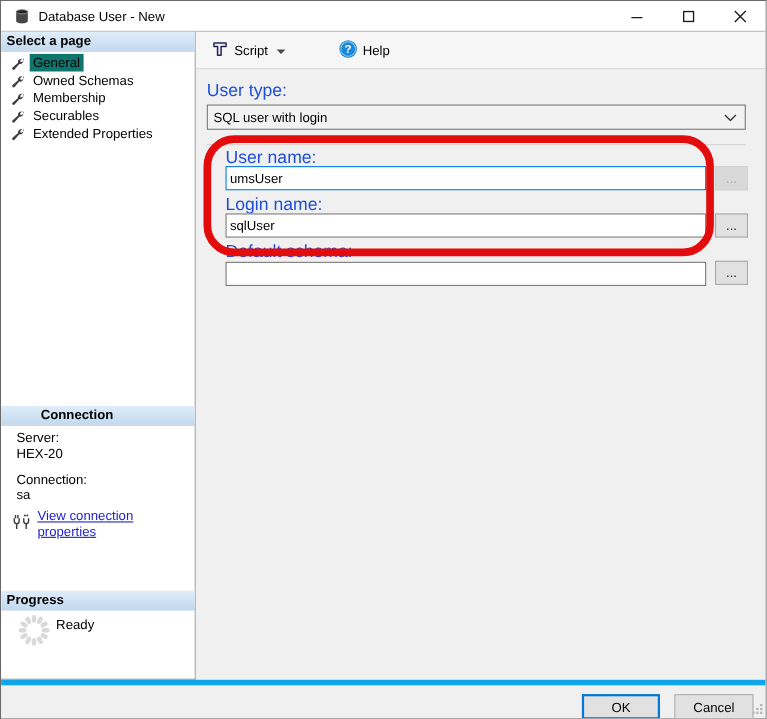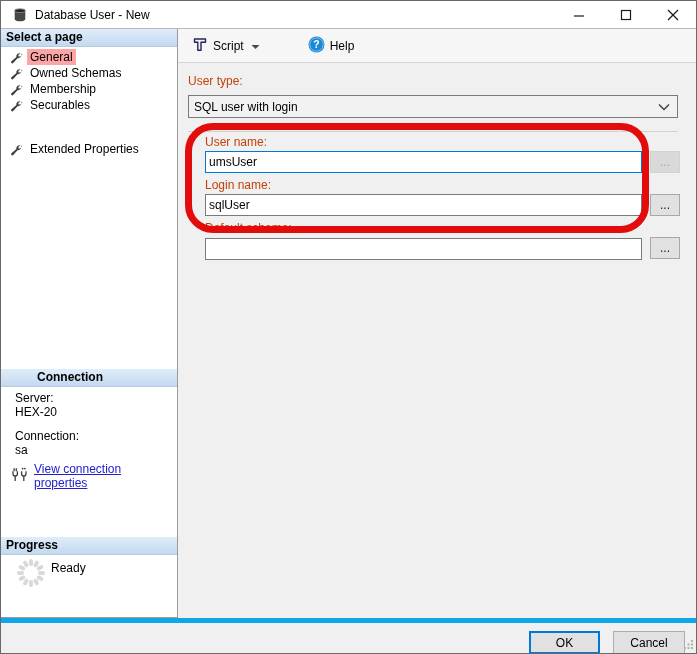--- a/index.html
+++ b/index.html
@@ -26,35 +26,35 @@
   }
   .pane-header {
     position:absolute; left:0; width:100%; height:18px;
     background:linear-gradient(#e0edfa, #c3d9ef);
     border-bottom:1px solid #b4cbe2;
     font-weight:bold; font-size:12px; line-height:17px; padding-left:5px;
   }
   .page-item { position:absolute; left:0; width:100%; height:16px; line-height:16px; padding-left:26px; cursor:default; }
   .page-item .wrench { position:absolute; left:8px; top:2px; width:13px; height:13px; }
   .page-item .lbl { display:inline-block; padding:0 3px; }
-  .page-item.selected .lbl { background:#fca5a5; }
+  .page-item.selected .lbl { background:#0f766e; }
   .side-text { position:absolute; left:14px; line-height:14px; }
   #view-link-row { position:absolute; left:10px; display:flex; align-items:center; gap:5px; }
   #view-link { color:#2222cc; text-decoration:underline; cursor:pointer; }
   #ready-row { position:absolute; }
   
   #toolbar {
     position:absolute; left:177px; top:28px; right:0; height:34px;
     background:#f6f6f6; border-bottom:1px solid #d5d5d5;
     display:flex; align-items:center; padding-left:10px;gap:32px;
   }
   .tb-btn { display:flex; align-items:center; gap:5px; padding:3px 4px; cursor:default; }
   .tb-caret { margin-left:2px; }
   #content { position:absolute; left:177px; top:62px; right:0; height:555px; background:#f0f0f0; }
-  .fld-label { position:absolute; font-size:12px; color:#c2410c; }
+  .fld-label { position:absolute; font-size:16px; color:#1d4ed8; }
   .combo {
     position:absolute; left:10px; top:32px; width:490px; height:23px;
     background:#f2f2f2; border:1px solid #7a7a7a;
     display:flex; align-items:center; justify-content:space-between;
     padding:0 7px 0 5px; cursor:default;
   }
   .separator { position:absolute; left:10px; top:68px; width:490px; height:1px; background:#d2d2d2; }
   .txt-input {
     position:absolute; width:437px; height:22px; background:#fff;
     border:1px solid #7a7a7a; padding:0 3px; font-family:"Liberation Sans", sans-serif;
@@ -139,21 +139,21 @@
             <path fill="#3f3f3f" d="M13.9 2.1c1.4 1.4 1.6 3.5.5 5.1-.9 1.3-2.4 1.9-3.9 1.6l-5.3 6.1c-.6.7-1.6.7-2.2 0-.6-.6-.6-1.6 0-2.2l6.1-5.3c-.3-1.5.3-3 1.6-3.9.9-.6 2-.8 3-.5L11.5 5l.6 2 2-.6 1.7-2.2c-.4-.8-1.1-1.6-1.9-2.1z"></path>
           </svg></span>
       <span class="lbl">Membership</span>
     </div>
     <div class="page-item" style="top:68px;">
       <span class="wrench"><svg viewBox="0 0 16 16" width="13" height="13">
             <path fill="#3f3f3f" d="M13.9 2.1c1.4 1.4 1.6 3.5.5 5.1-.9 1.3-2.4 1.9-3.9 1.6l-5.3 6.1c-.6.7-1.6.7-2.2 0-.6-.6-.6-1.6 0-2.2l6.1-5.3c-.3-1.5.3-3 1.6-3.9.9-.6 2-.8 3-.5L11.5 5l.6 2 2-.6 1.7-2.2c-.4-.8-1.1-1.6-1.9-2.1z"></path>
           </svg></span>
       <span class="lbl">Securables</span>
     </div>
-    <div class="page-item" style="top:84px;margin-top:28px;">
+    <div class="page-item" style="top:84px;">
       <span class="wrench"><svg viewBox="0 0 16 16" width="13" height="13">
             <path fill="#3f3f3f" d="M13.9 2.1c1.4 1.4 1.6 3.5.5 5.1-.9 1.3-2.4 1.9-3.9 1.6l-5.3 6.1c-.6.7-1.6.7-2.2 0-.6-.6-.6-1.6 0-2.2l6.1-5.3c-.3-1.5.3-3 1.6-3.9.9-.6 2-.8 3-.5L11.5 5l.6 2 2-.6 1.7-2.2c-.4-.8-1.1-1.6-1.9-2.1z"></path>
           </svg></span>
       <span class="lbl">Extended Properties</span>
     </div>
 
     <div class="pane-header" style="top:340px;padding-left:36px;">Connection</div>
     <div class="side-text" style="top:362px;">Server:</div>
     <div class="side-text" style="top:376px;">HEX-20</div>
     <div class="side-text" style="top:400px;">Connection:</div>

